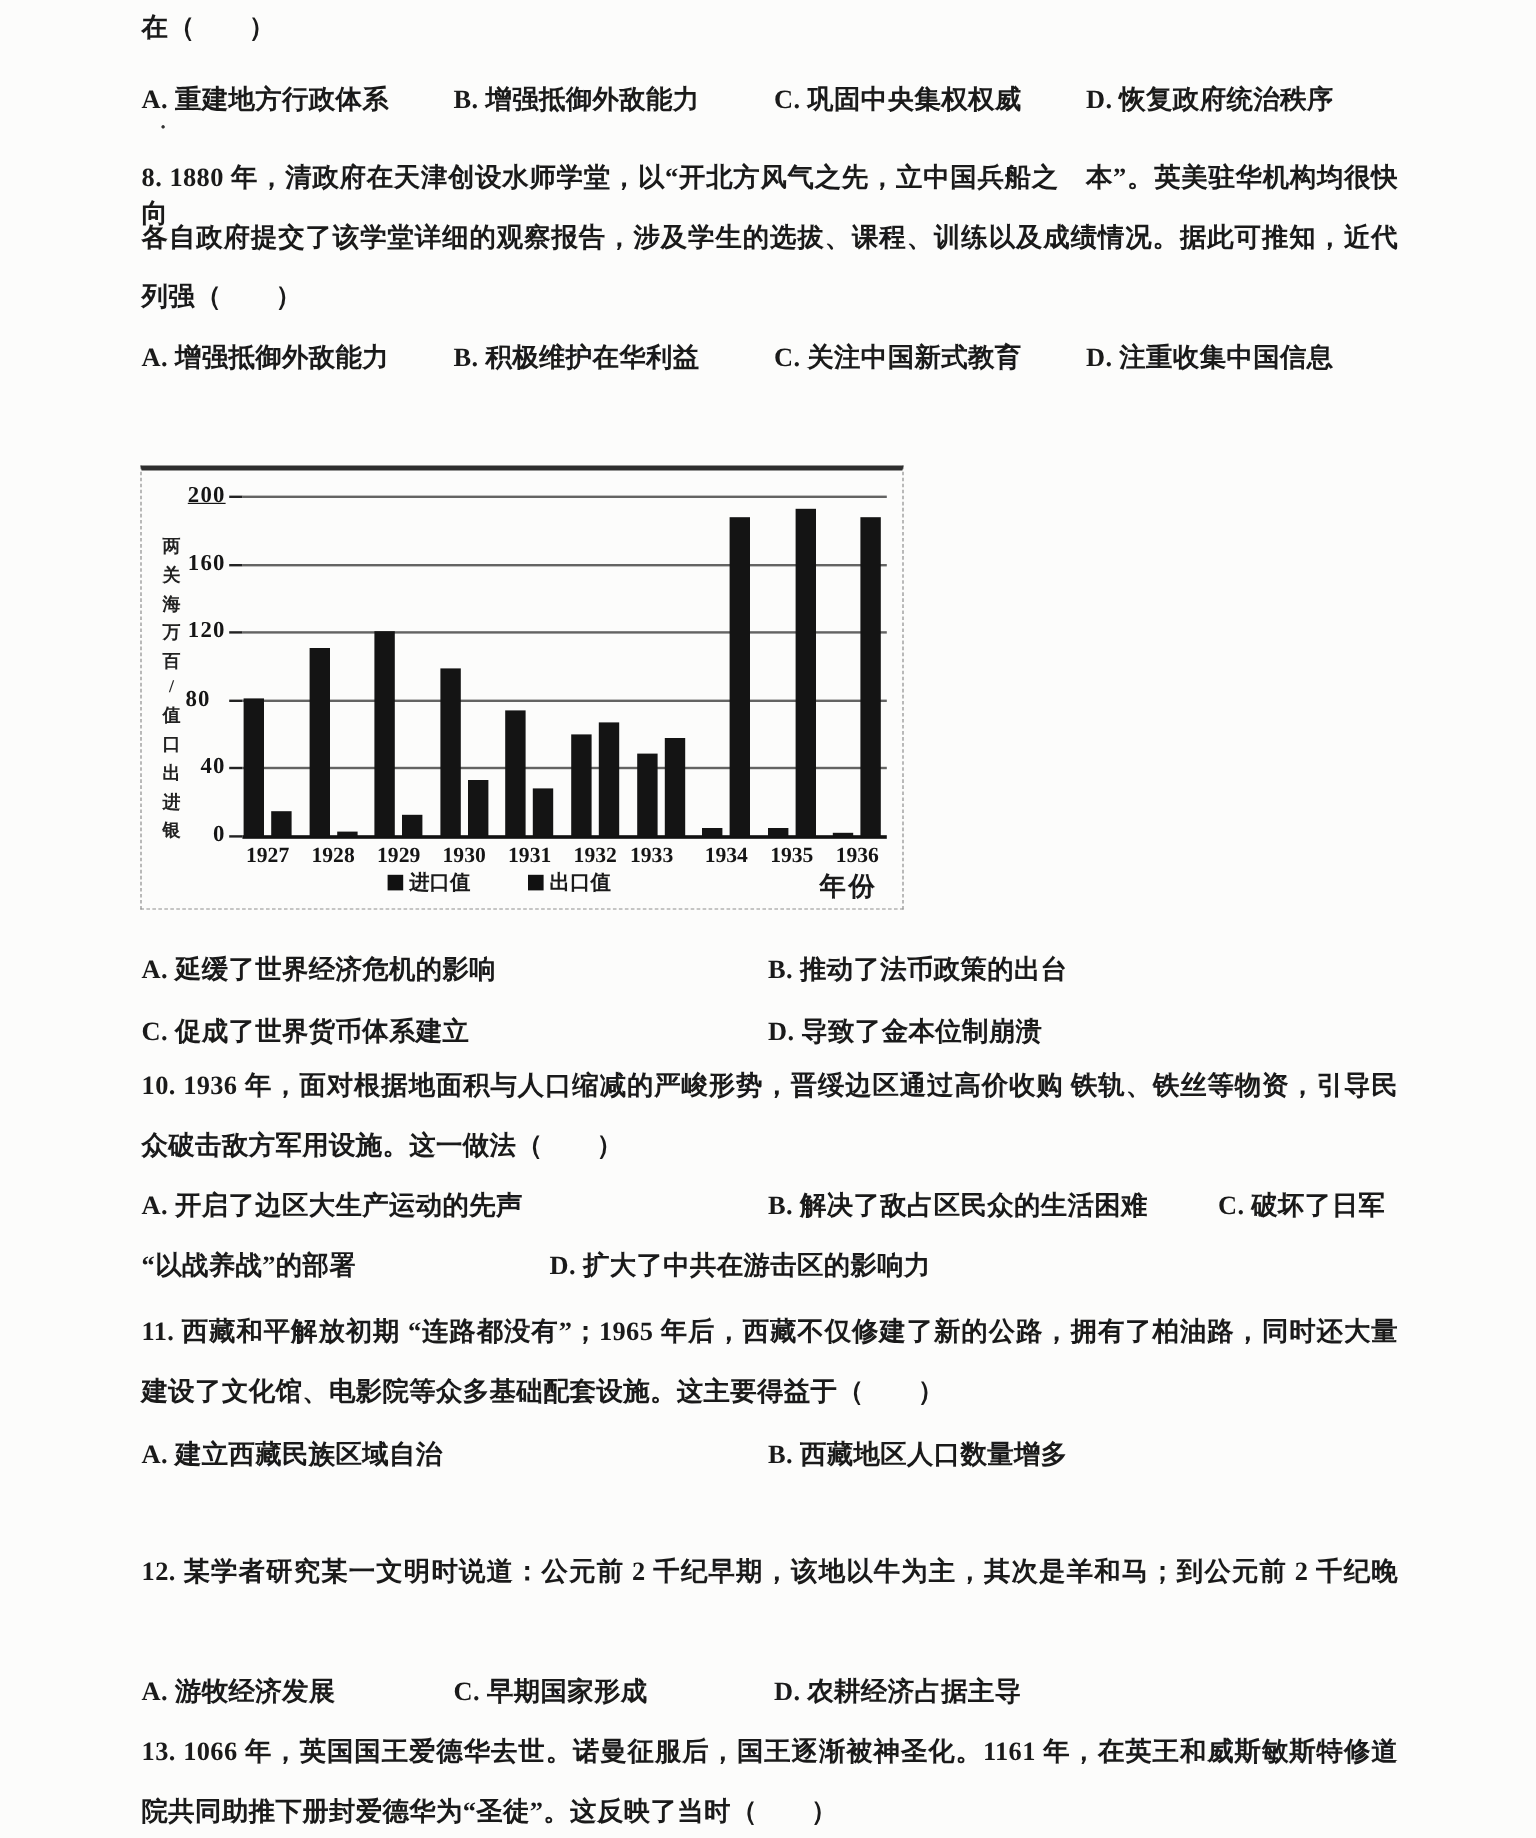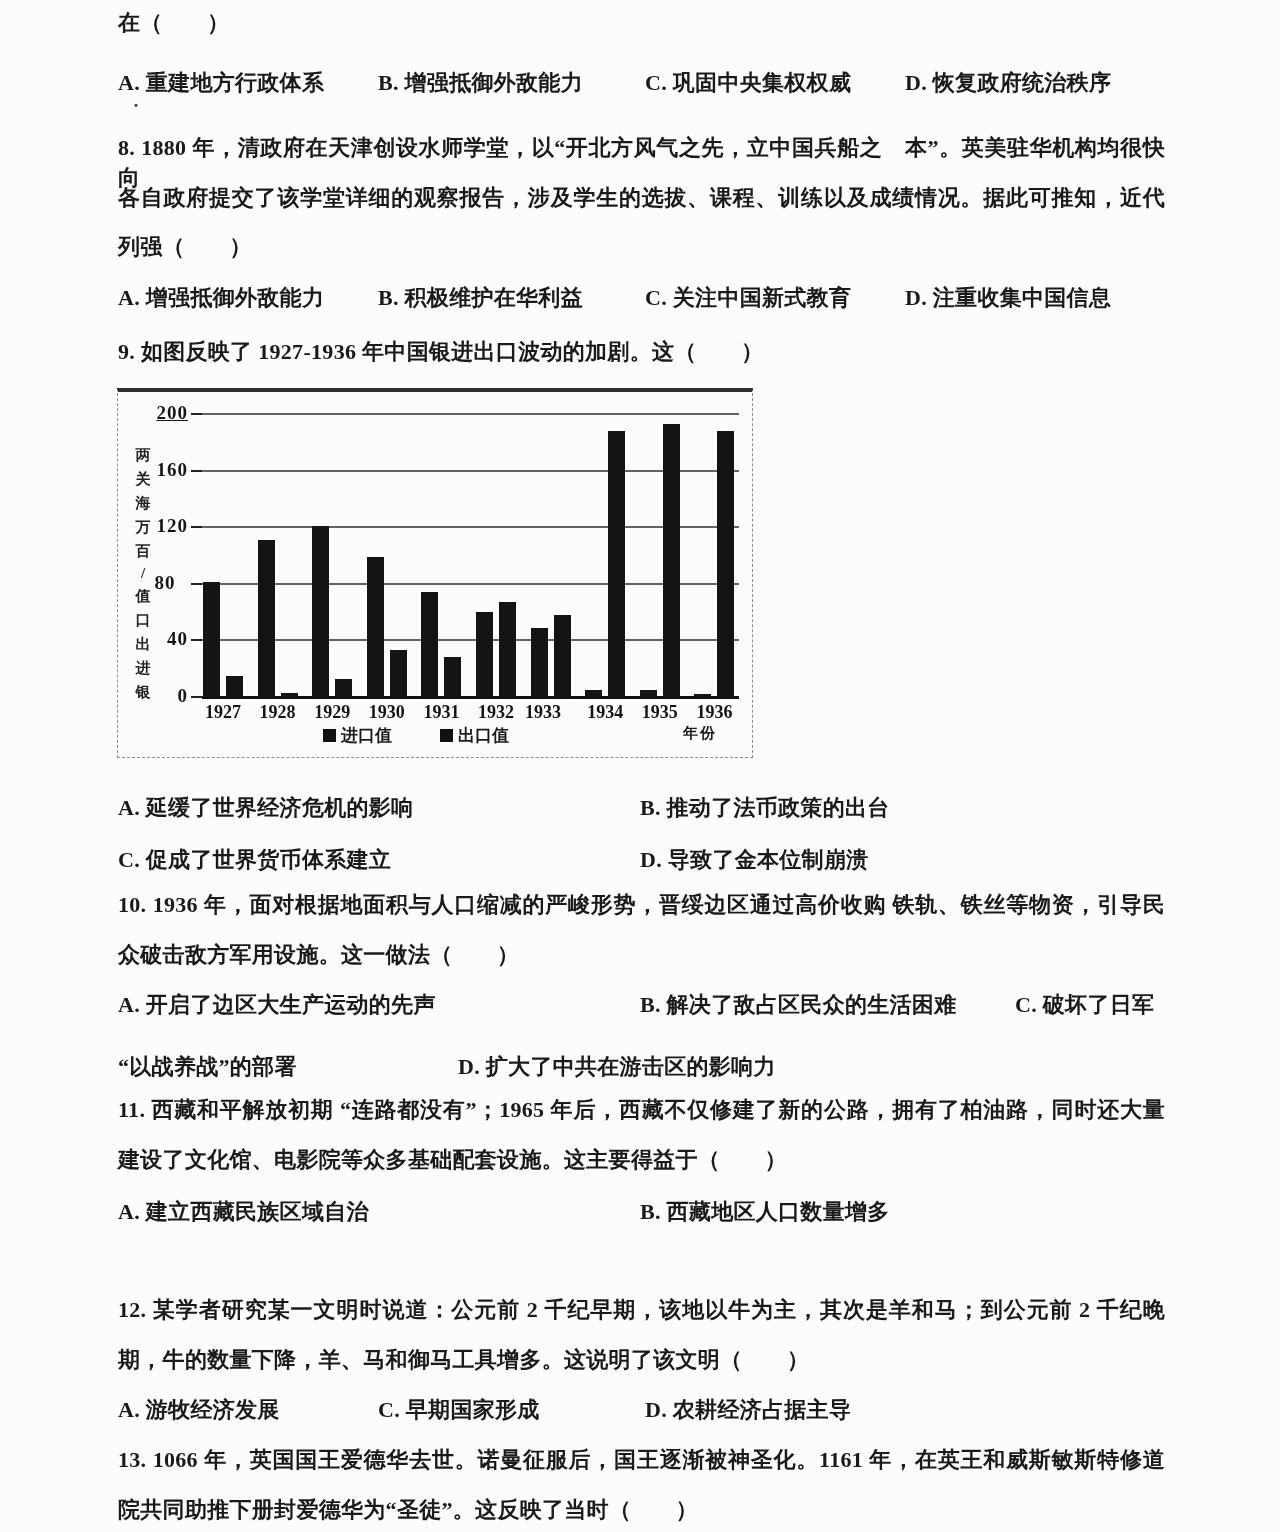--- a/index.html
+++ b/index.html
@@ -22,21 +22,21 @@
   }
   .fill{
     width:1047px;
     white-space:normal;
     text-align:justify;
     text-align-last:justify;
   }
   .row4{display:grid;grid-template-columns:260px 267px 260px auto;width:1047px;}
   .row2{display:grid;grid-template-columns:522px auto;width:1047px;}
   .rowq10a{display:grid;grid-template-columns:522px 375px auto;width:1060px;}
-  .rowq10b{display:grid;grid-template-columns:340px auto;width:1047px;margin-top:12px;}
+  .rowq10b{display:grid;grid-template-columns:340px auto;width:1047px;}
   .artifact{position:absolute;left:133px;top:96px;font-size:18px;font-weight:bold;color:#333;}
 
   
   #chart{
     position:absolute;left:117px;top:388px;width:636px;height:370px;
     border:1px dashed #8d8d8d;
     border-top:4px solid #2e2e2e;
     background:#fcfcfb;
     box-sizing:border-box;
   }
@@ -47,21 +47,21 @@
   #chart .bar{position:absolute;background:#141414;}
   #chart .xtick{position:absolute;width:58px;text-align:center;font-size:18px;font-weight:bold;color:#151515;}
   .ylab{
     position:absolute;left:14px;top:54px;height:256px;width:22px;
     display:flex;flex-direction:column;justify-content:space-between;align-items:center;
     font-size:15px;font-weight:bold;color:#222;
   }
   .legend{position:absolute;left:0;top:332px;width:636px;height:30px;}
   .leg{position:absolute;font-size:17px;font-weight:bold;white-space:nowrap;}
   .leg .sq{display:inline-block;width:13px;height:13px;background:#111;margin-right:5px;transform:translateY(1px);}
-  .xcap{position:absolute;left:565px;top:0;font-size:15px;font-weight:bold;letter-spacing:2px;}
+  .xcap{position:absolute;left:565px;top:0;font-size:22px;font-weight:bold;letter-spacing:2px;}
 </style>
 </head>
 <body>
 
 <div id="page">
 
   <div class="line" style="top:8px">在（　　）</div>
   <div class="line row4" style="top:68px">
     <span>A. 重建地方行政体系</span>
     <span>B. 增强抵御外敌能力</span>
@@ -73,21 +73,20 @@
   <div class="line fill" style="top:133px">8. 1880 年，清政府在天津创设水师学堂，以“开北方风气之先，立中国兵船之　本”。英美驻华机构均很快向</div>
   <div class="line fill" style="top:183px">各自政府提交了该学堂详细的观察报告，涉及学生的选拔、课程、训练以及成绩情况。据此可推知，近代</div>
   <div class="line" style="top:232px">列强（　　）</div>
   <div class="line row4" style="top:283px">
     <span>A. 增强抵御外敌能力</span>
     <span>B. 积极维护在华利益</span>
     <span>C. 关注中国新式教育</span>
     <span>D. 注重收集中国信息</span>
   </div>
 
-  <div class="line" style="top:337px">9. 如图反映了 1927-1936 年中国银进出口波动的加剧。这（　　）</div>
 
   <div id="chart">
     <div class="ylab" id="ylab">
         <span>两</span>
         <span>关</span>
         <span>海</span>
         <span>万</span>
         <span>百</span>
         <span>/</span>
         <span>值</span>
@@ -175,21 +174,20 @@
   </div>
 
   <div class="line fill" style="top:1095px">11. 西藏和平解放初期 “连路都没有”；1965 年后，西藏不仅修建了新的公路，拥有了柏油路，同时还大量</div>
   <div class="line" style="top:1145px">建设了文化馆、电影院等众多基础配套设施。这主要得益于（　　）</div>
   <div class="line row2" style="top:1197px">
     <span>A. 建立西藏民族区域自治</span>
     <span>B. 西藏地区人口数量增多</span>
   </div>
 
   <div class="line fill" style="top:1295px">12. 某学者研究某一文明时说道：公元前 2 千纪早期，该地以牛为主，其次是羊和马；到公元前 2 千纪晚</div>
-  <div class="line" style="top:1345px">期，牛的数量下降，羊、马和御马工具增多。这说明了该文明（　　）</div>
   <div class="line row4" style="top:1395px">
     <span>A. 游牧经济发展</span>
     <span>C. 早期国家形成</span>
     <span>D. 农耕经济占据主导</span>
   </div>
 
   <div class="line fill" style="top:1445px">13. 1066 年，英国国王爱德华去世。诺曼征服后，国王逐渐被神圣化。1161 年，在英王和威斯敏斯特修道</div>
   <div class="line" style="top:1495px">院共同助推下册封爱德华为“圣徒”。这反映了当时（　　）</div>
 
 </div>

